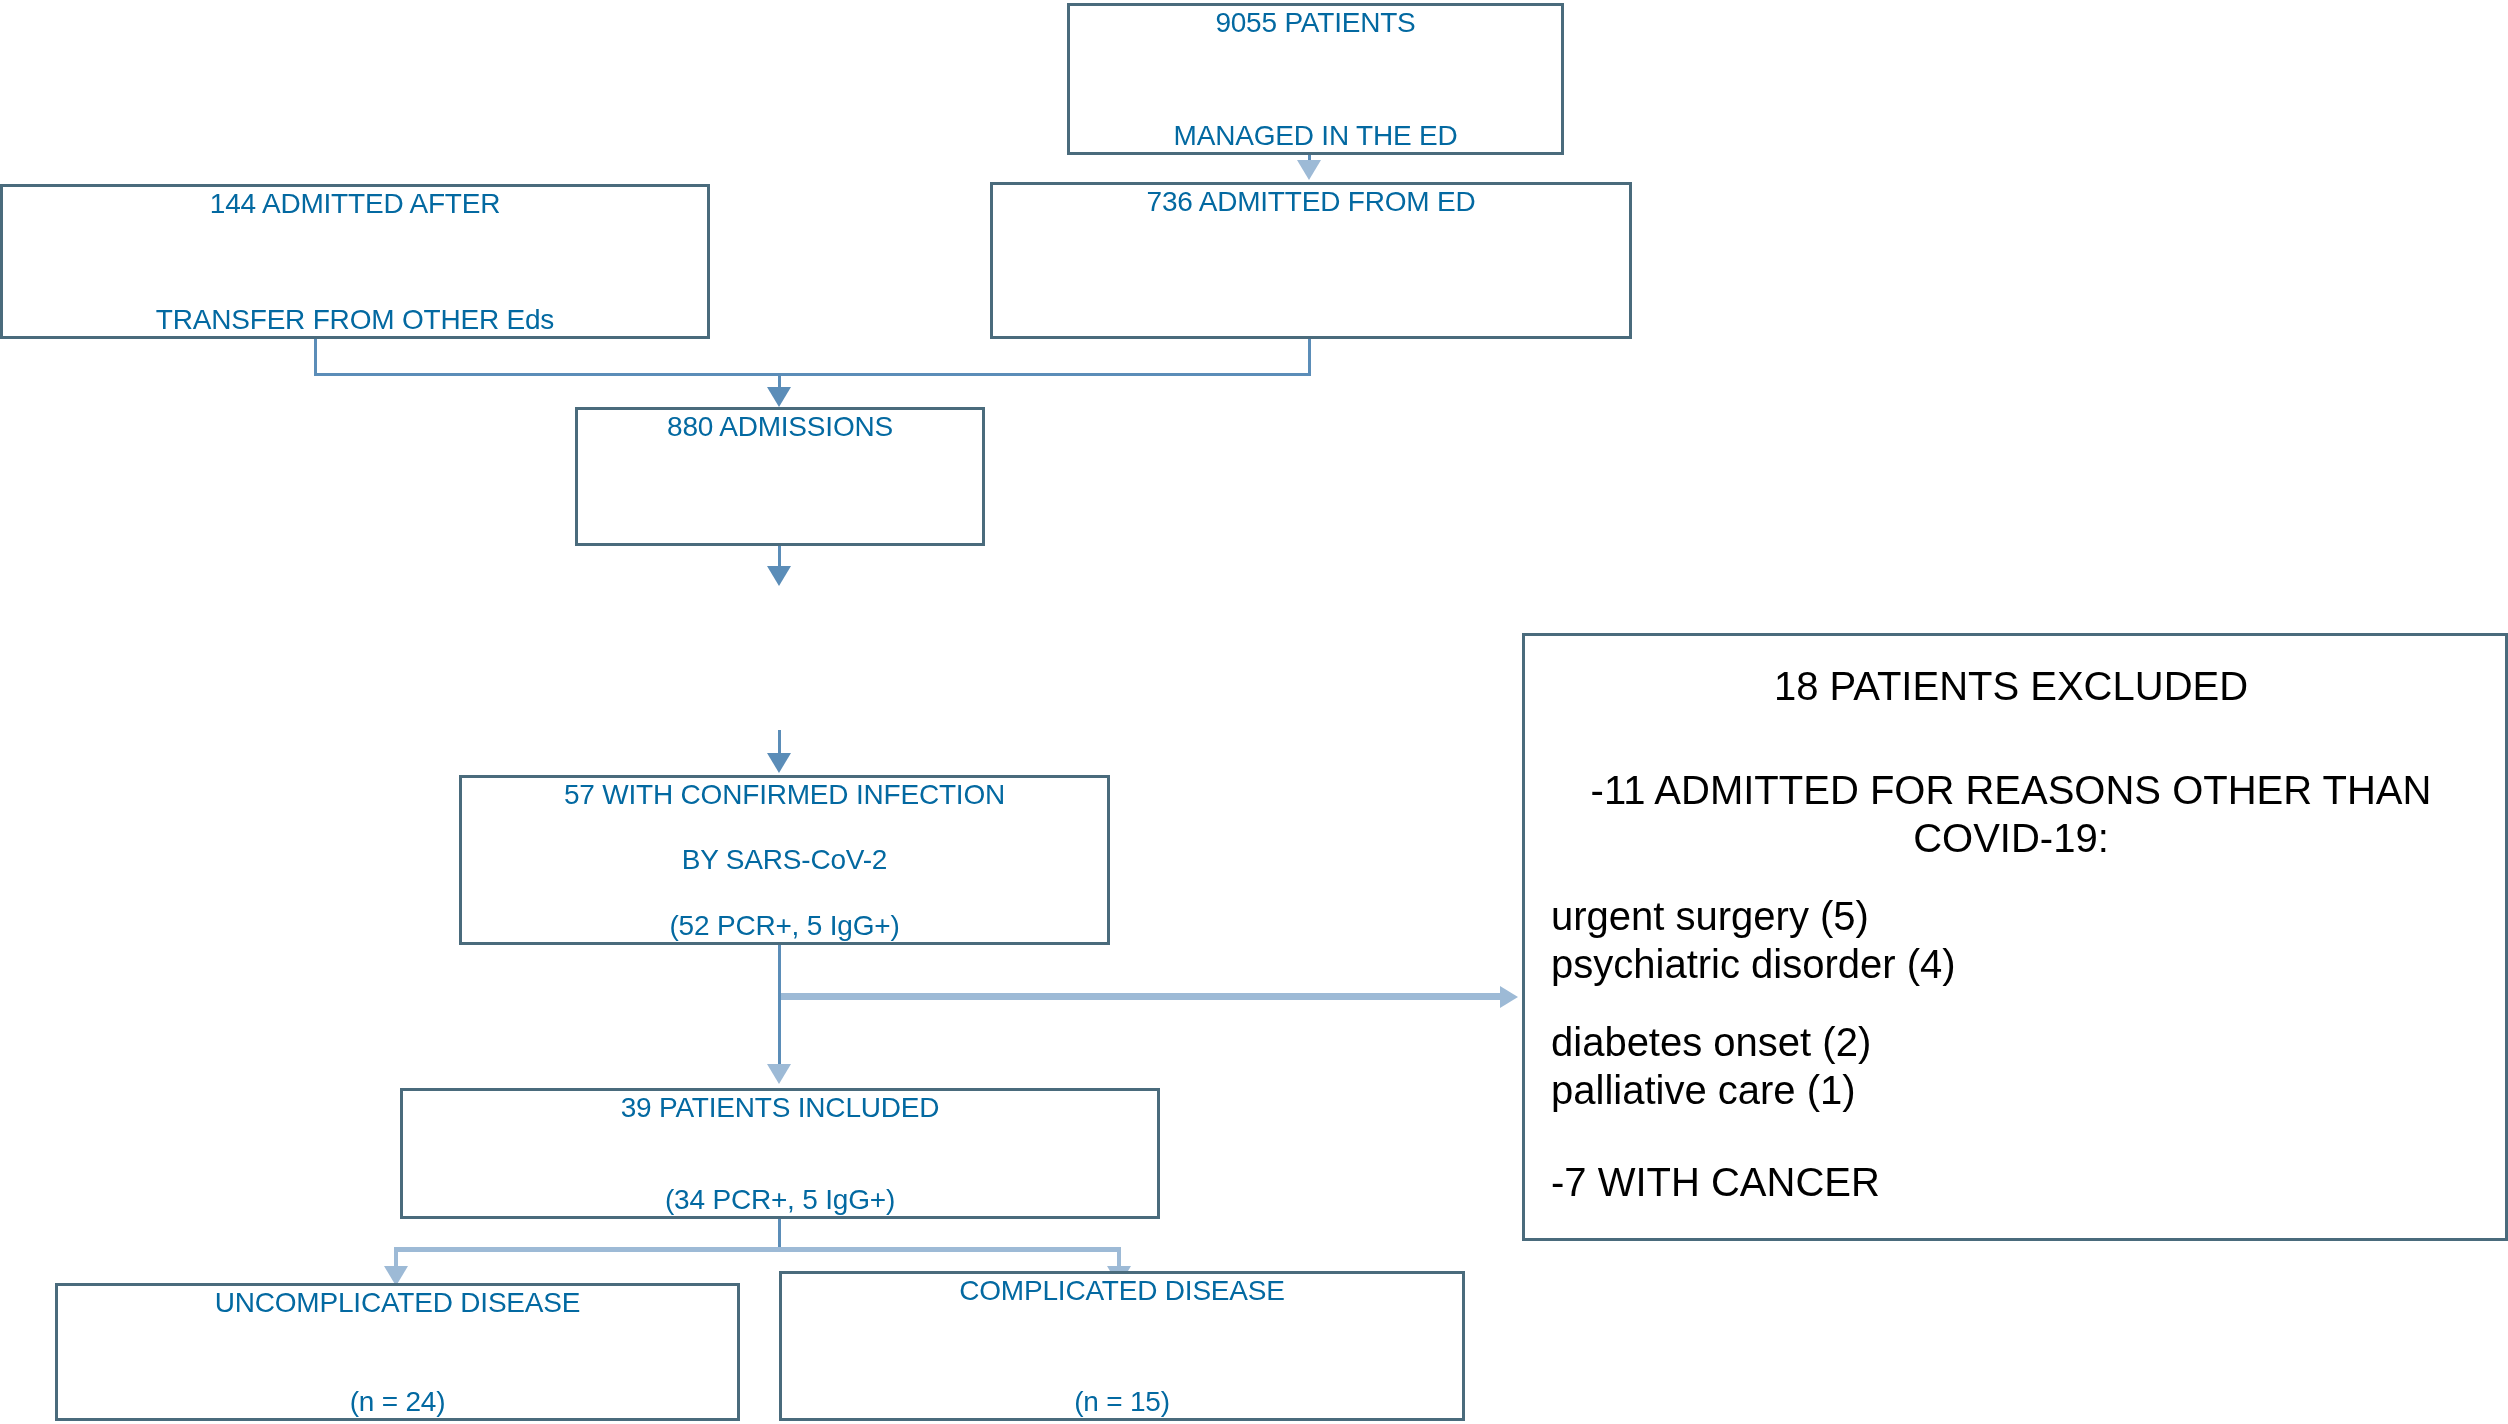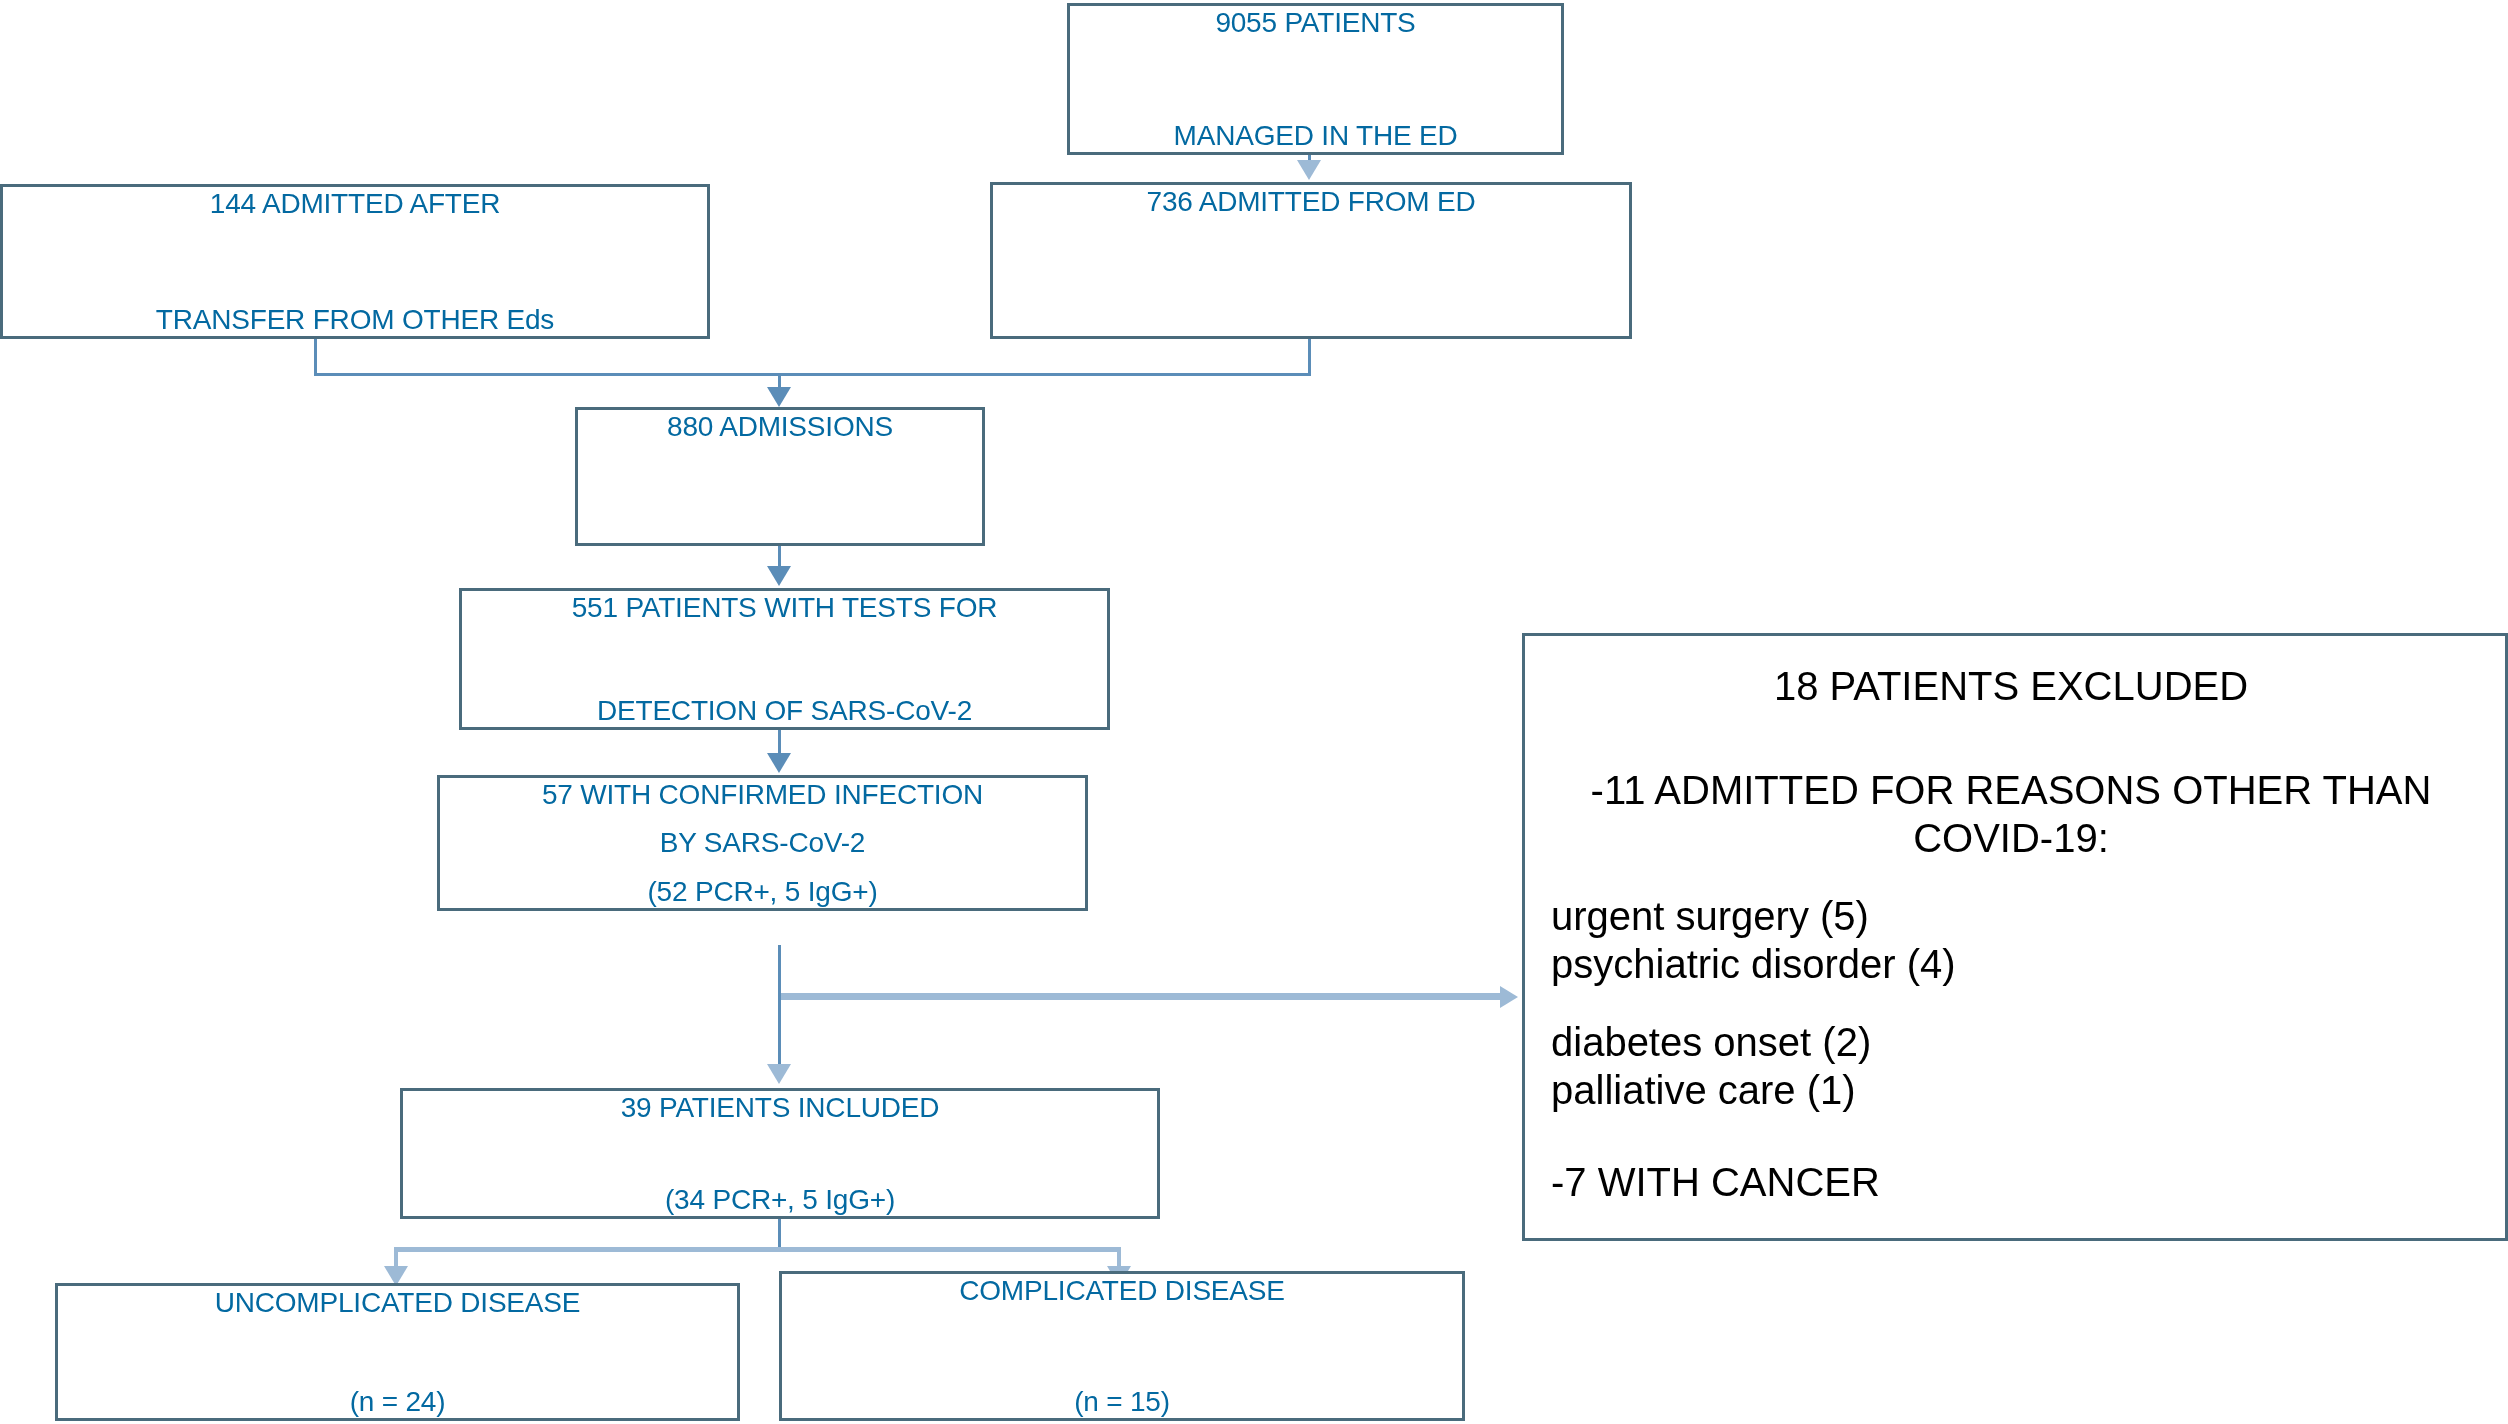--- a/index.html
+++ b/index.html
@@ -129,29 +129,25 @@
   <div class="conn-v" style="left:778px; top:373px; height:22px;"></div>
   <div class="arrow-down" style="left:767px; top:387px;"></div>
 
   <div class="node" style="left:575px; top:407px; width:410px; height:139px;">
     <span class="line">880 ADMISSIONS</span>
   </div>
 
   <div class="conn-v" style="left:778px; top:546px; height:28px;"></div>
   <div class="arrow-down" style="left:767px; top:566px;"></div>
 
-  <div class="node" style="left:459px; top:588px; width:651px; height:142px;">
-    <span class="line">551 PATIENTS WITH TESTS FOR</span>
-    <span class="line">DETECTION OF SARS-CoV-2</span>
-  </div>
 
   <div class="conn-v" style="left:778px; top:730px; height:30px;"></div>
   <div class="arrow-down" style="left:767px; top:753px;"></div>
 
-  <div class="node" style="left:437px; top:775px; width:651px; height:136px;">
+  <div class="node" style="left:459px; top:775px; width:651px; height:170px;">
     <span class="line">57 WITH CONFIRMED INFECTION</span>
     <span class="line">BY SARS-CoV-2</span>
     <span class="line">(52 PCR+, 5 IgG+)</span>
   </div>
 
   <div class="conn-v" style="left:778px; top:945px; height:128px;"></div>
   <div class="arrow-down pale" style="left:767px; top:1064px;"></div>
 
   <div class="conn-h pale" style="left:781px; top:993px; width:722px;"></div>
   <div class="arrow-right" style="left:1500px; top:986px;"></div>

